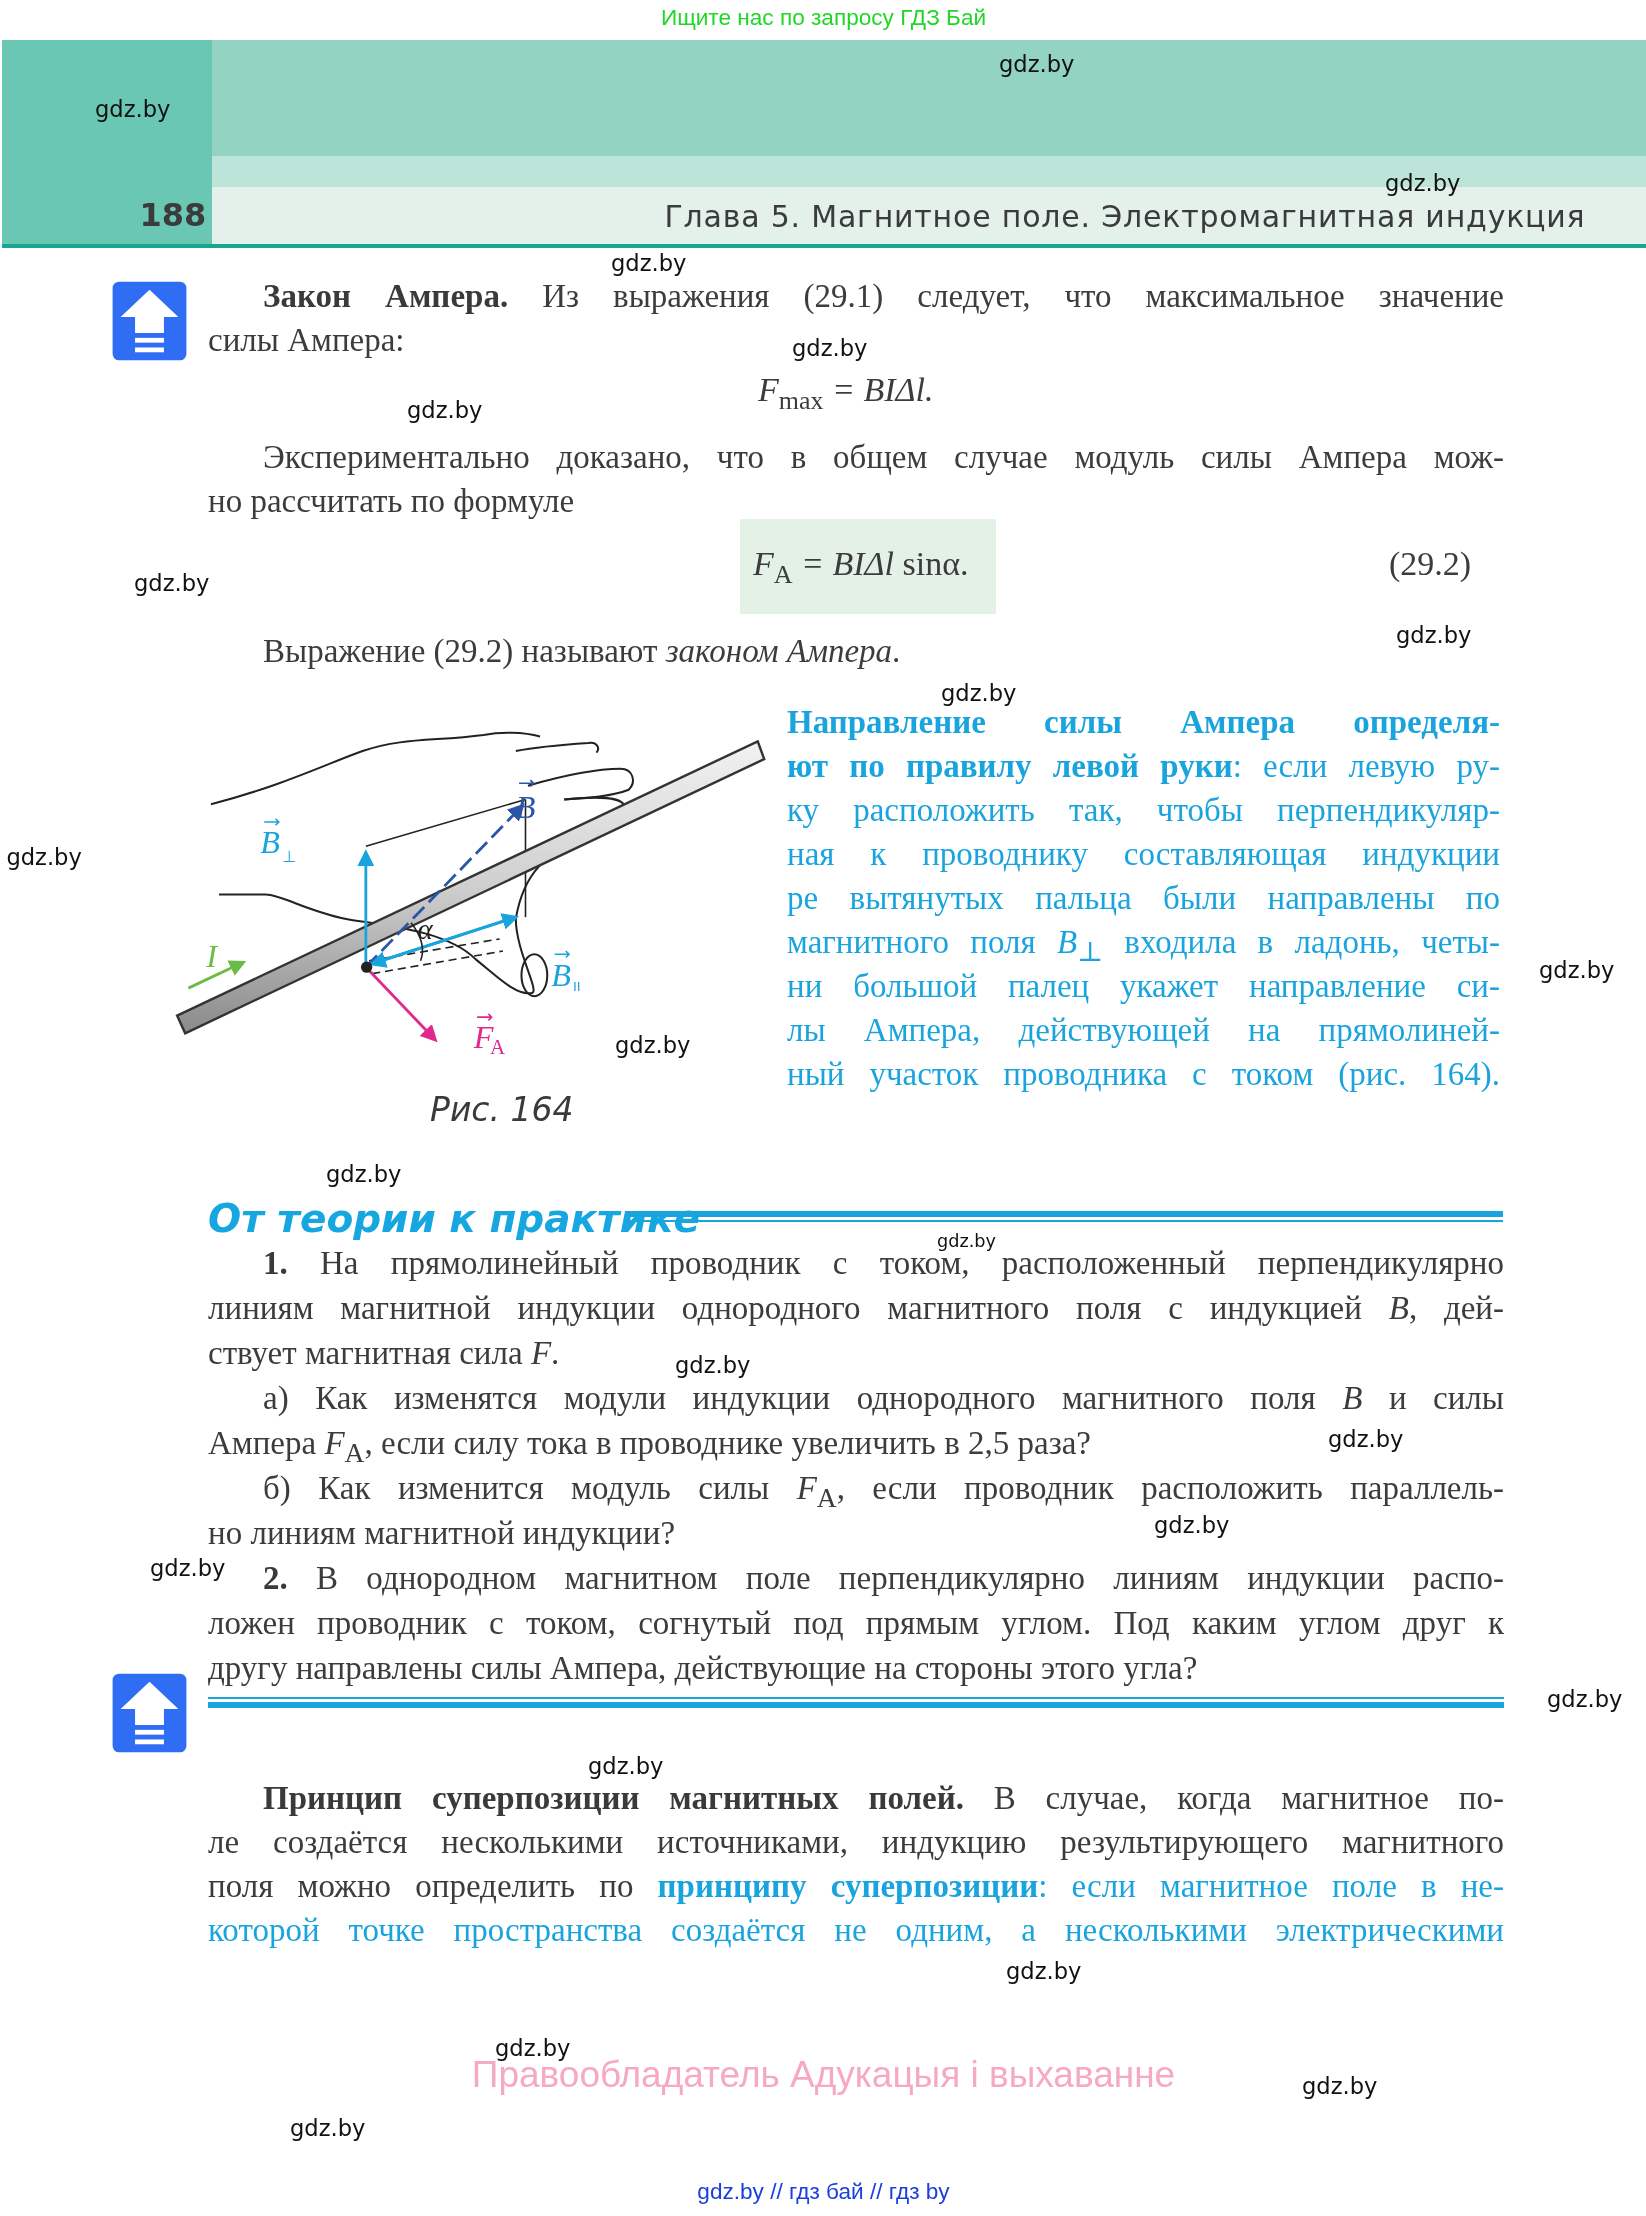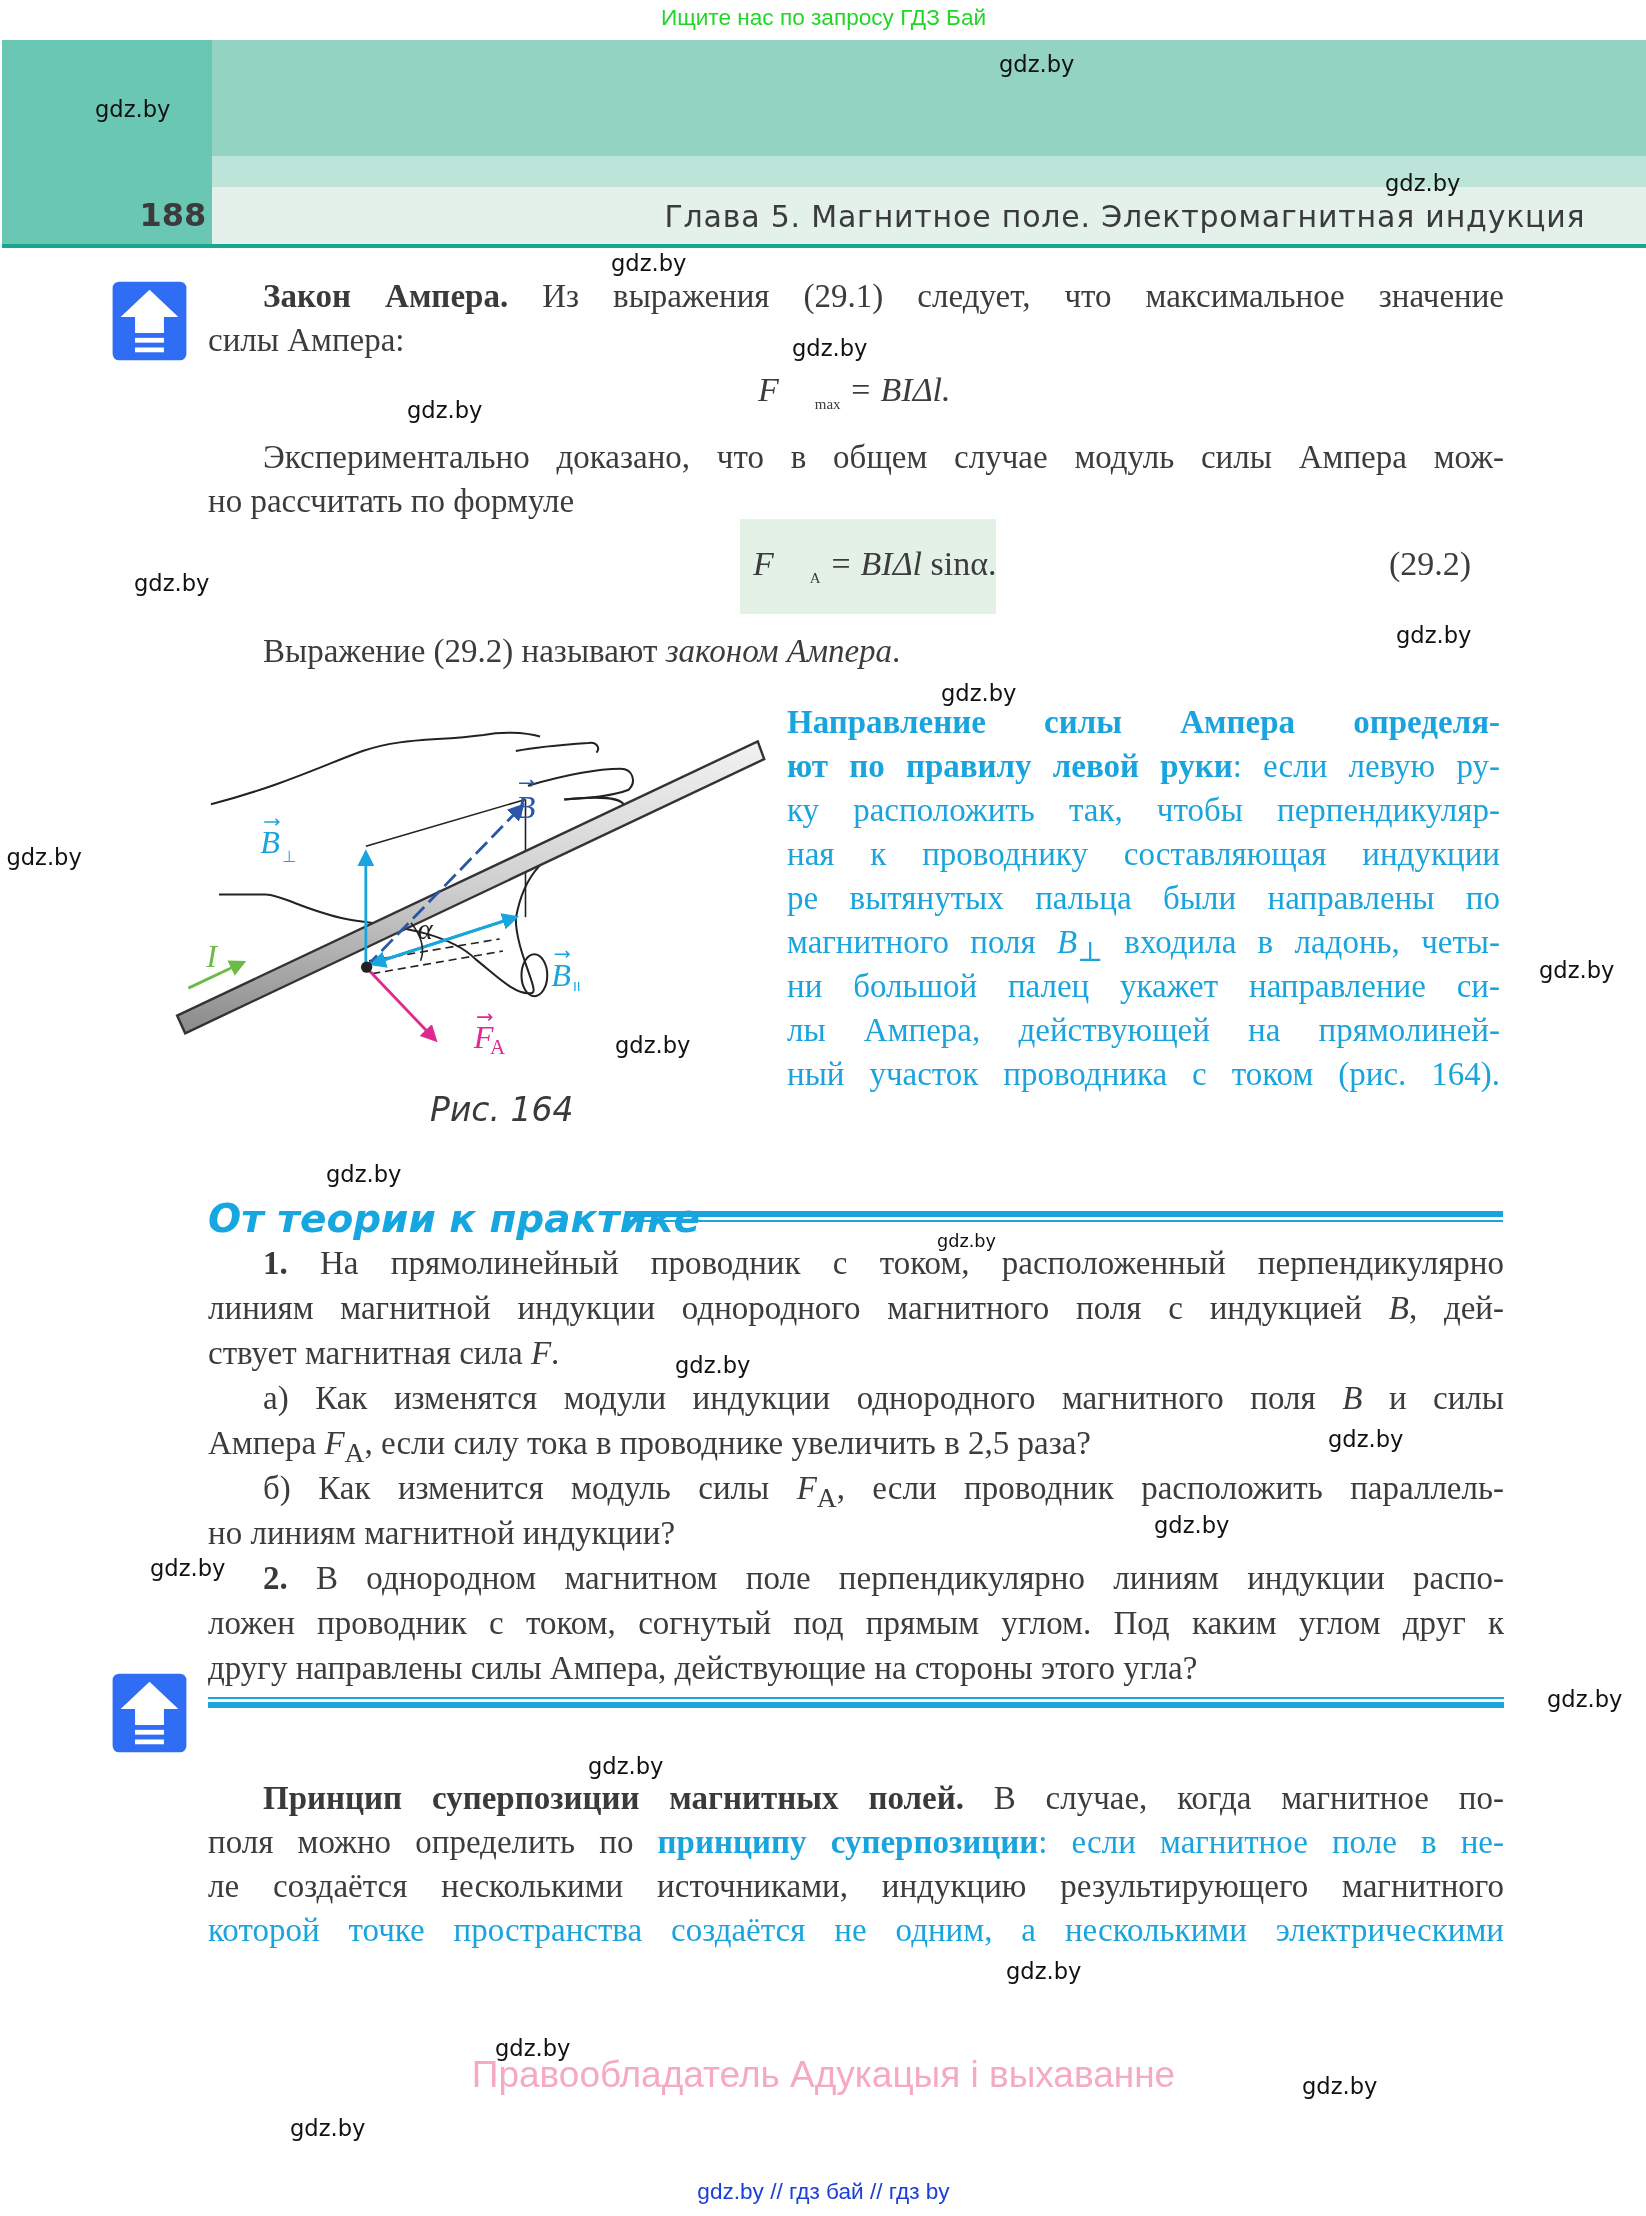--- a/index.html
+++ b/index.html
@@ -24,21 +24,21 @@
   .p { position: absolute; font-size: 33px; line-height: 44px; color: #3c3c3c; text-align: justify; }
   .p .ind { display: inline-block; width: 55px; }
   .bold { font-weight: bold; color: #3a3a3a; }
   .it { font-style: italic; }
   .cyan { color: #1aa4de; }
   .cyan-b { color: #1aa4de; font-weight: bold; }
   .line { display: block; height: 44px; white-space: nowrap; text-align-last: justify; text-align: justify; }
   .line.last { text-align-last: left; }
 
   .formula { position: absolute; font-size: 34px; font-style: italic; color: #3c3c3c; white-space: nowrap; }
-  .formula sub { font-style: normal; font-size: 15px; margin-left: 36px; }
+  .formula sub { font-style: normal; font-size: 26px; }
   .formula .up { font-style: normal; }
   .formula-box { position: absolute; left: 740px; top: 519px; width: 256px; height: 95px; background: #e3f1e7; }
   .eq-num { position: absolute; left: 1389px; top: 545px; font-size: 34px; color: #3c3c3c; }
 
   .side-icon { position: absolute; width: 77px; height: 82px; }
 
   
   .fig { position: absolute; left: 161px; top: 709px; width: 629px; height: 347px; }
   .fig-caption { position: absolute; left: 430px; top: 1090px; font-family: "DejaVu Sans", sans-serif; font-style: italic; font-size: 33px; color: #3a3a3a; }
 
@@ -226,20 +226,20 @@
   <span class="line last" style="height:45px">другу направлены силы Ампера, действующие на стороны этого угла?</span>
 </div>
 
 <div class="end-rule">
     <div class="thin"></div>
     <div class="thick"></div>
   </div>
 
 <div class="p" style="left:208px;top:1776px;width:1296px">
   <span class="line"><span class="ind"></span><span class="bold">Принцип суперпозиции магнитных полей.</span><span> В случае, когда магнитное по-</span></span>
+  <span class="line">ле создаётся несколькими источниками, индукцию результирующего магнитного</span>
   <span class="line"><span>поля можно определить по </span><span class="cyan-b">принципу суперпозиции</span><span class="cyan">: если магнитное поле в не-</span></span>
-  <span class="line">ле создаётся несколькими источниками, индукцию результирующего магнитного</span>
   <span class="line cyan">которой точке пространства создаётся не одним, а несколькими электрическими</span>
 </div>
 
 <div class="copyright">Правообладатель Адукацыя і выхаванне</div>
 <div class="footer-links">gdz.by  //  гдз бай  //  гдз by</div>
 
 
 </body></html>

